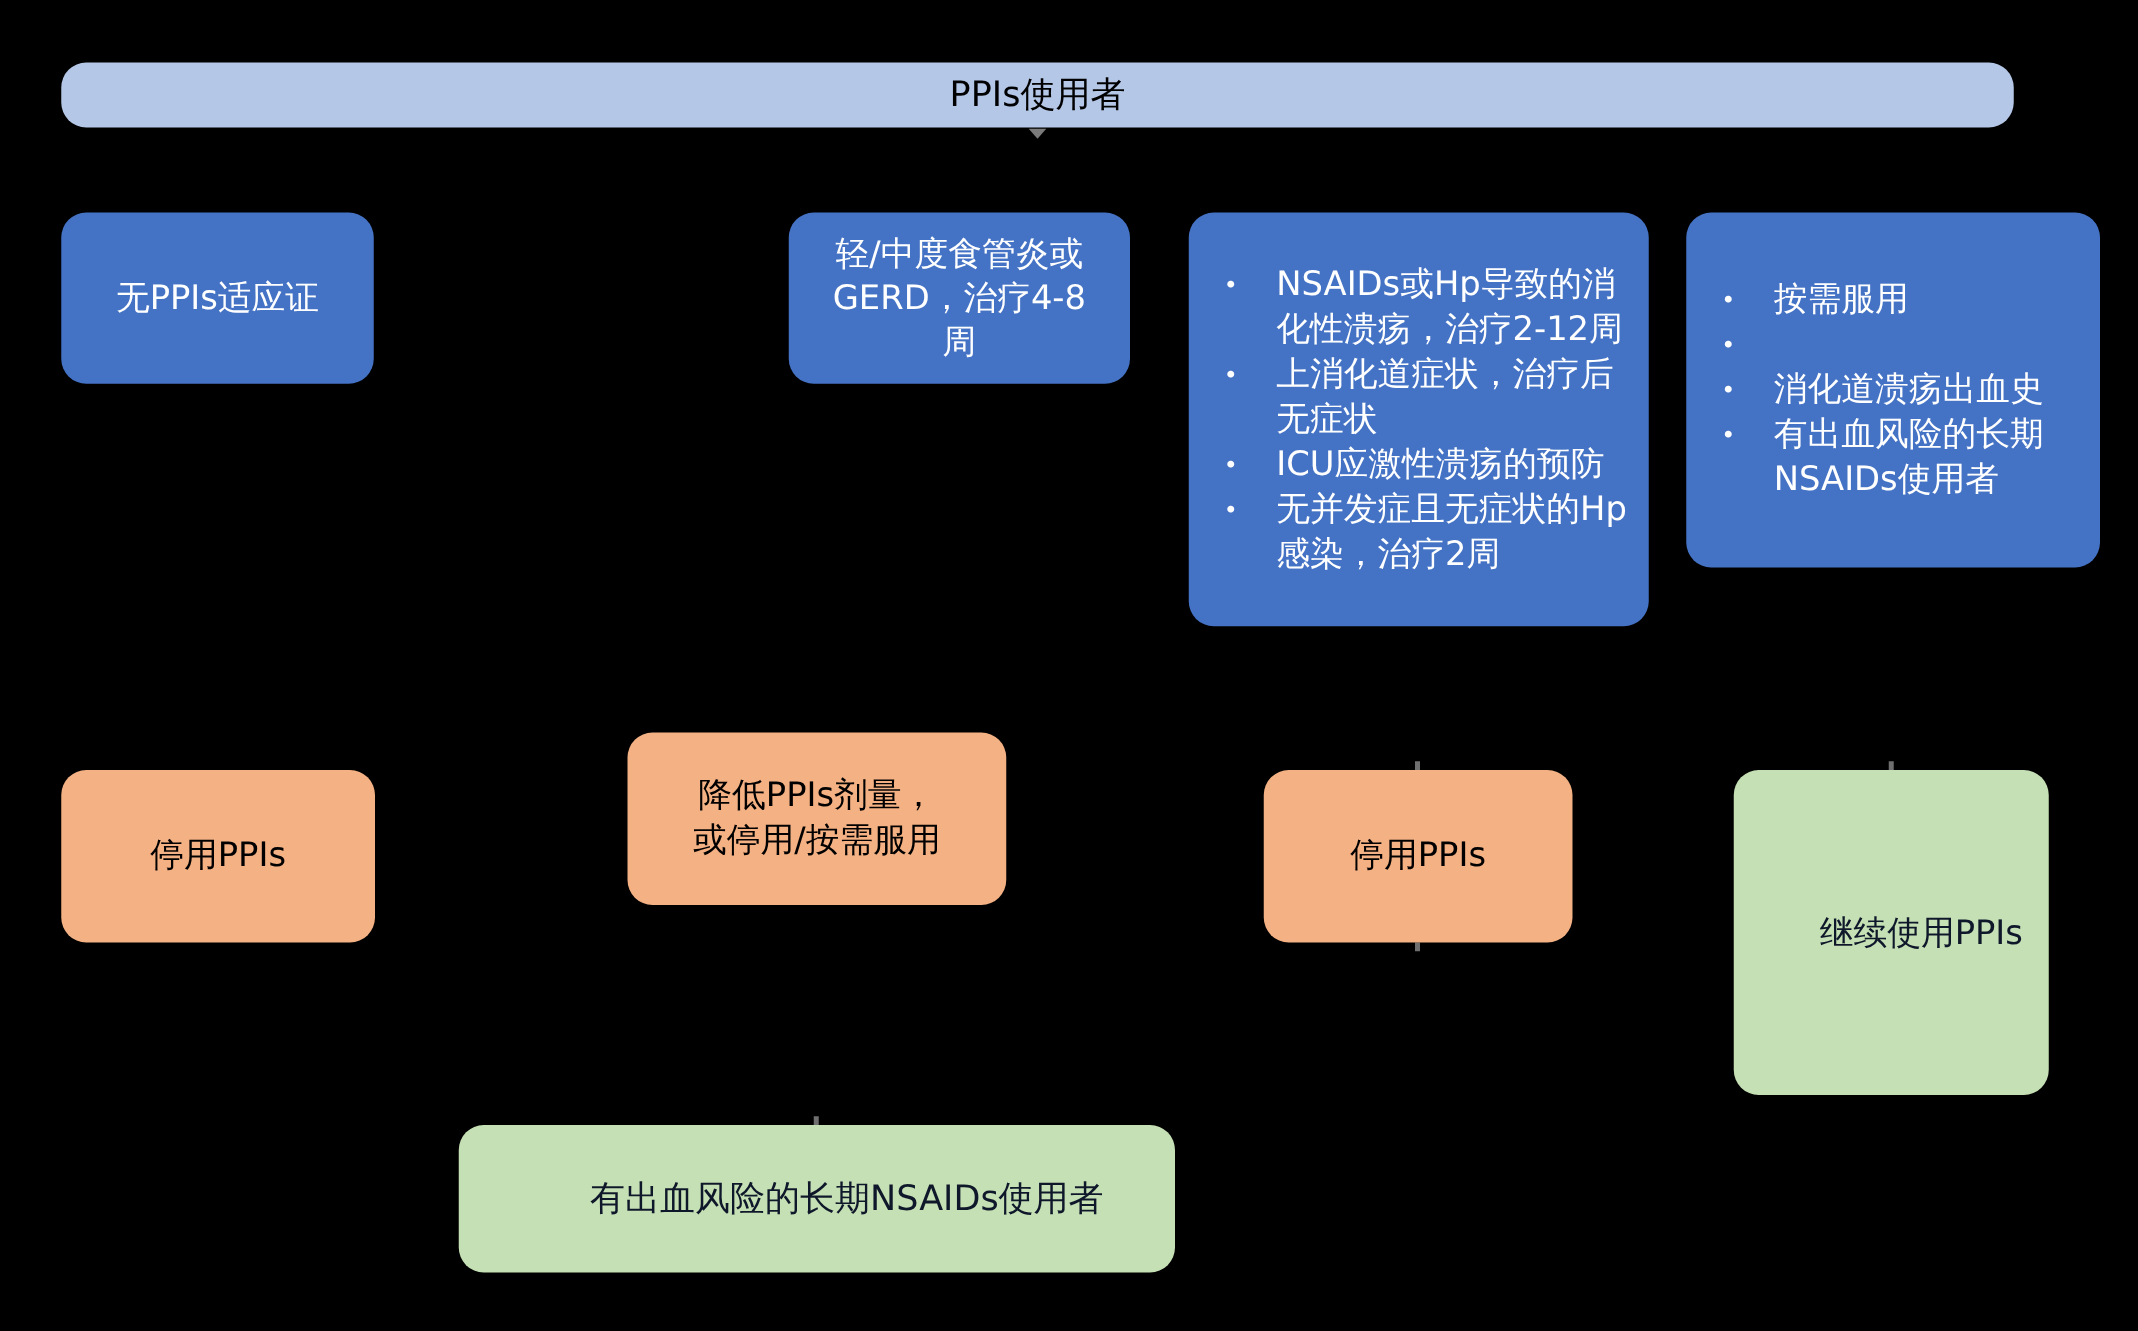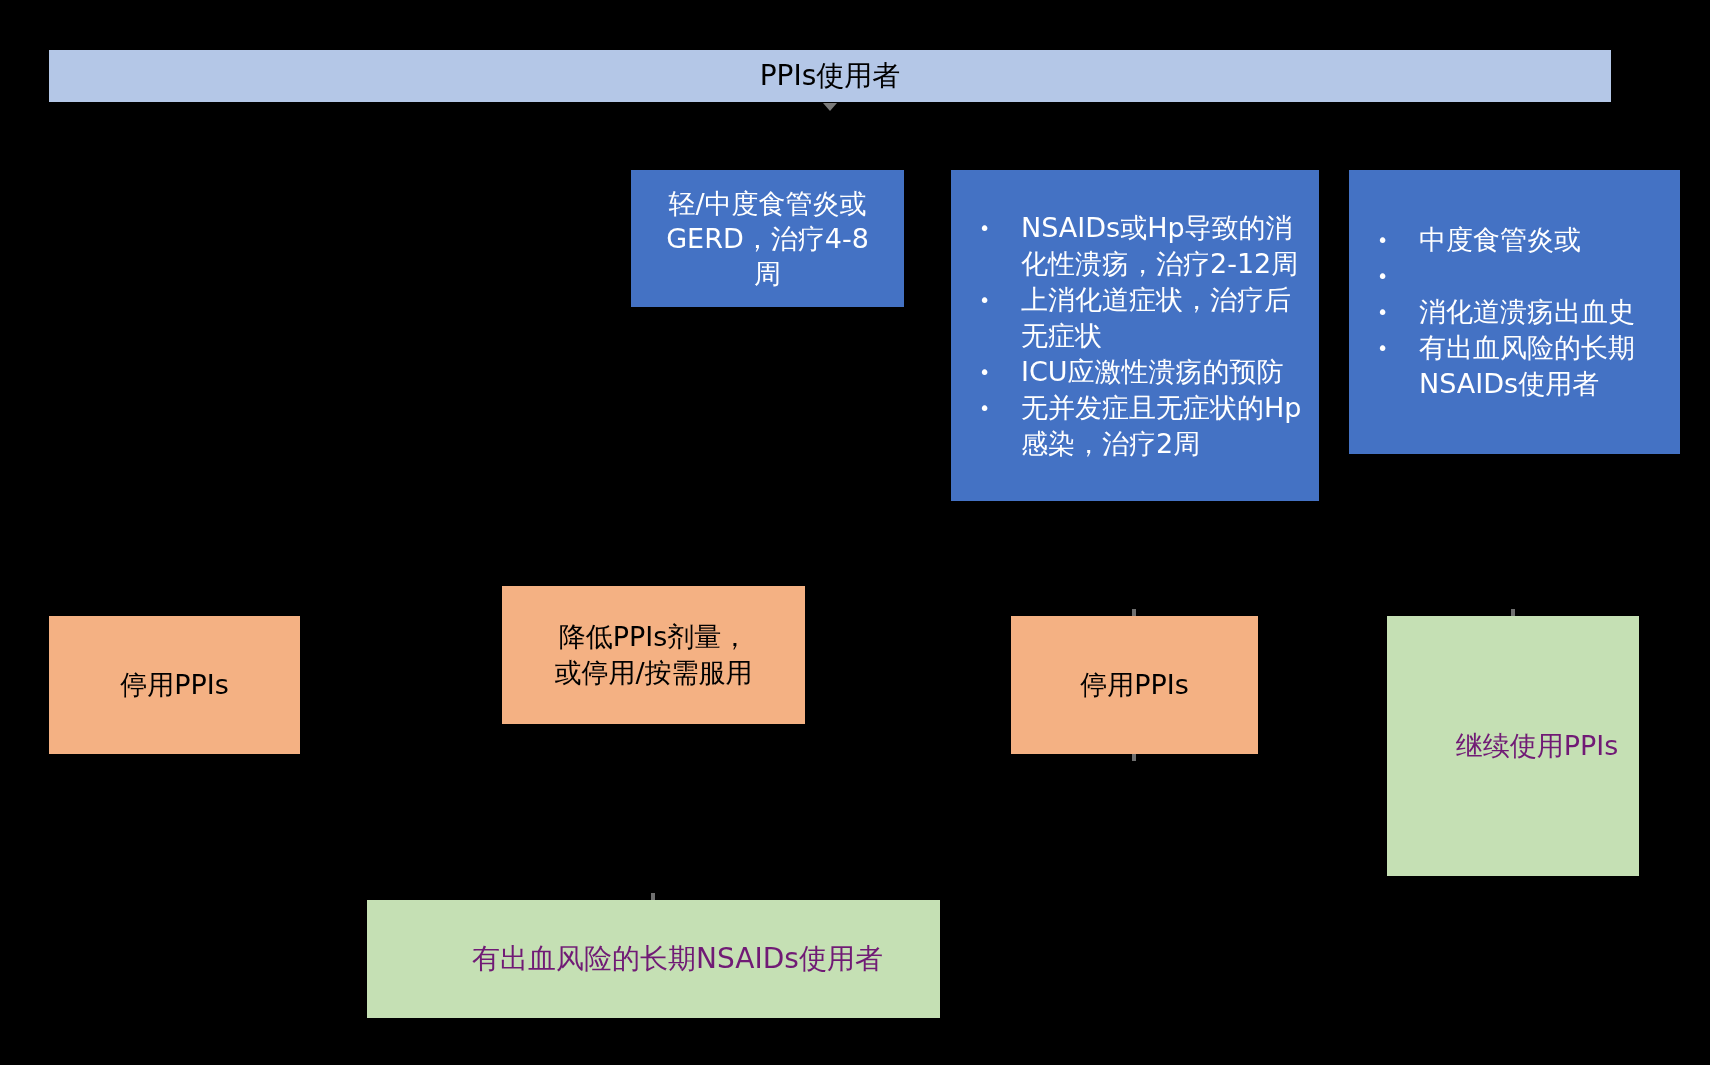--- a/index.html
+++ b/index.html
@@ -3,20 +3,21 @@
 <meta charset="utf-8">
 <style>
   html,body{margin:0;padding:0;background:#000;}
   .stage{
     position:relative;width:1710px;height:1065px;background:#000;overflow:hidden;
     font-family:"DejaVu Sans","Liberation Sans",sans-serif;
   }
   .box{
     position:absolute;box-sizing:border-box;display:flex;align-items:center;justify-content:center;
     text-align:center;
+    border-radius:20px;
   }
   .banner{
     left:49px;top:50px;width:1562px;height:52px;
     background:#B4C7E7;color:#000;font-size:28px;
   }
   .cond{background:#4472C4;color:#fff;font-size:27px;line-height:35px;}
   .b1{left:49px;top:170px;width:250px;height:137px;}
   .b2{left:353px;top:170px;width:246px;height:137px;}
   .b3{left:631px;top:170px;width:273px;height:137px;padding:16px 6px;white-space:pre-line;}
   .b4{left:951px;top:170px;width:368px;height:331px;}
@@ -25,40 +26,43 @@
     display:flex;flex-direction:column;justify-content:center;
     width:100%;height:100%;padding:12px 10px 12px 20px;box-sizing:border-box;
   }
   .bullet-item{display:flex;align-items:flex-start;text-align:left;font-size:27px;line-height:36px;}
   .bullet-marker{flex:0 0 42px;width:42px;font-size:19px;line-height:36px;text-align:left;padding-left:8px;}
   .bullet-text{flex:1;}
   .action{background:#F4B183;color:#000;font-size:27px;line-height:36px;white-space:pre-line;}
   .oa{left:49px;top:616px;width:251px;height:138px;}
   .ob{left:502px;top:586px;width:303px;height:138px;}
   .oc{left:1011px;top:616px;width:247px;height:138px;}
-  .cont{background:#C5E0B4;color:#701a75;font-size:27px;padding-left:48px;}
+  .cont{background:#C5E0B4;color:#0f172a;font-size:27px;padding-left:48px;}
   .gd{left:1387px;top:616px;width:252px;height:260px;}
   .ge{left:367px;top:900px;width:573px;height:118px;font-size:28px;}
   .stub{position:absolute;width:4px;height:7px;background:#6f6f6f;}
   .arrowhead{
     position:absolute;width:0;height:0;
     border-left:7px solid transparent;border-right:7px solid transparent;
     border-top:8px solid #7a7a7a;
   }
 </style>
 </head>
 <body>
 
 <div class="stage">
 
   <div class="box banner">
     <span>PPIs使用者</span>
   </div>
   <div class="arrowhead" style="left:823px;top:103px;"></div>
 
+  <div class="box cond b1">
+    <span>无PPIs适应证</span>
+  </div>
 
 
   <div class="box cond b3">
     <span>轻/中度食管炎或
 GERD，治疗4-8
 周</span>
   </div>
 
   <div class="box cond b4">
     <div class="bullets">
@@ -78,21 +82,21 @@
         <span class="bullet-marker">•</span>
         <span class="bullet-text">无并发症且无症状的Hp感染，治疗2周</span>
       </div>
     </div>
   </div>
 
   <div class="box cond b5">
     <div class="bullets">
       <div class="bullet-item">
         <span class="bullet-marker">•</span>
-        <span class="bullet-text">中度食管炎或</span>
+        <span class="bullet-text">按需服用</span>
       </div>
       <div class="bullet-item">
         <span class="bullet-marker">•</span>
       </div>
       <div class="bullet-item">
         <span class="bullet-marker">•</span>
         <span class="bullet-text">消化道溃疡出血史</span>
       </div>
       <div class="bullet-item">
         <span class="bullet-marker">•</span>

